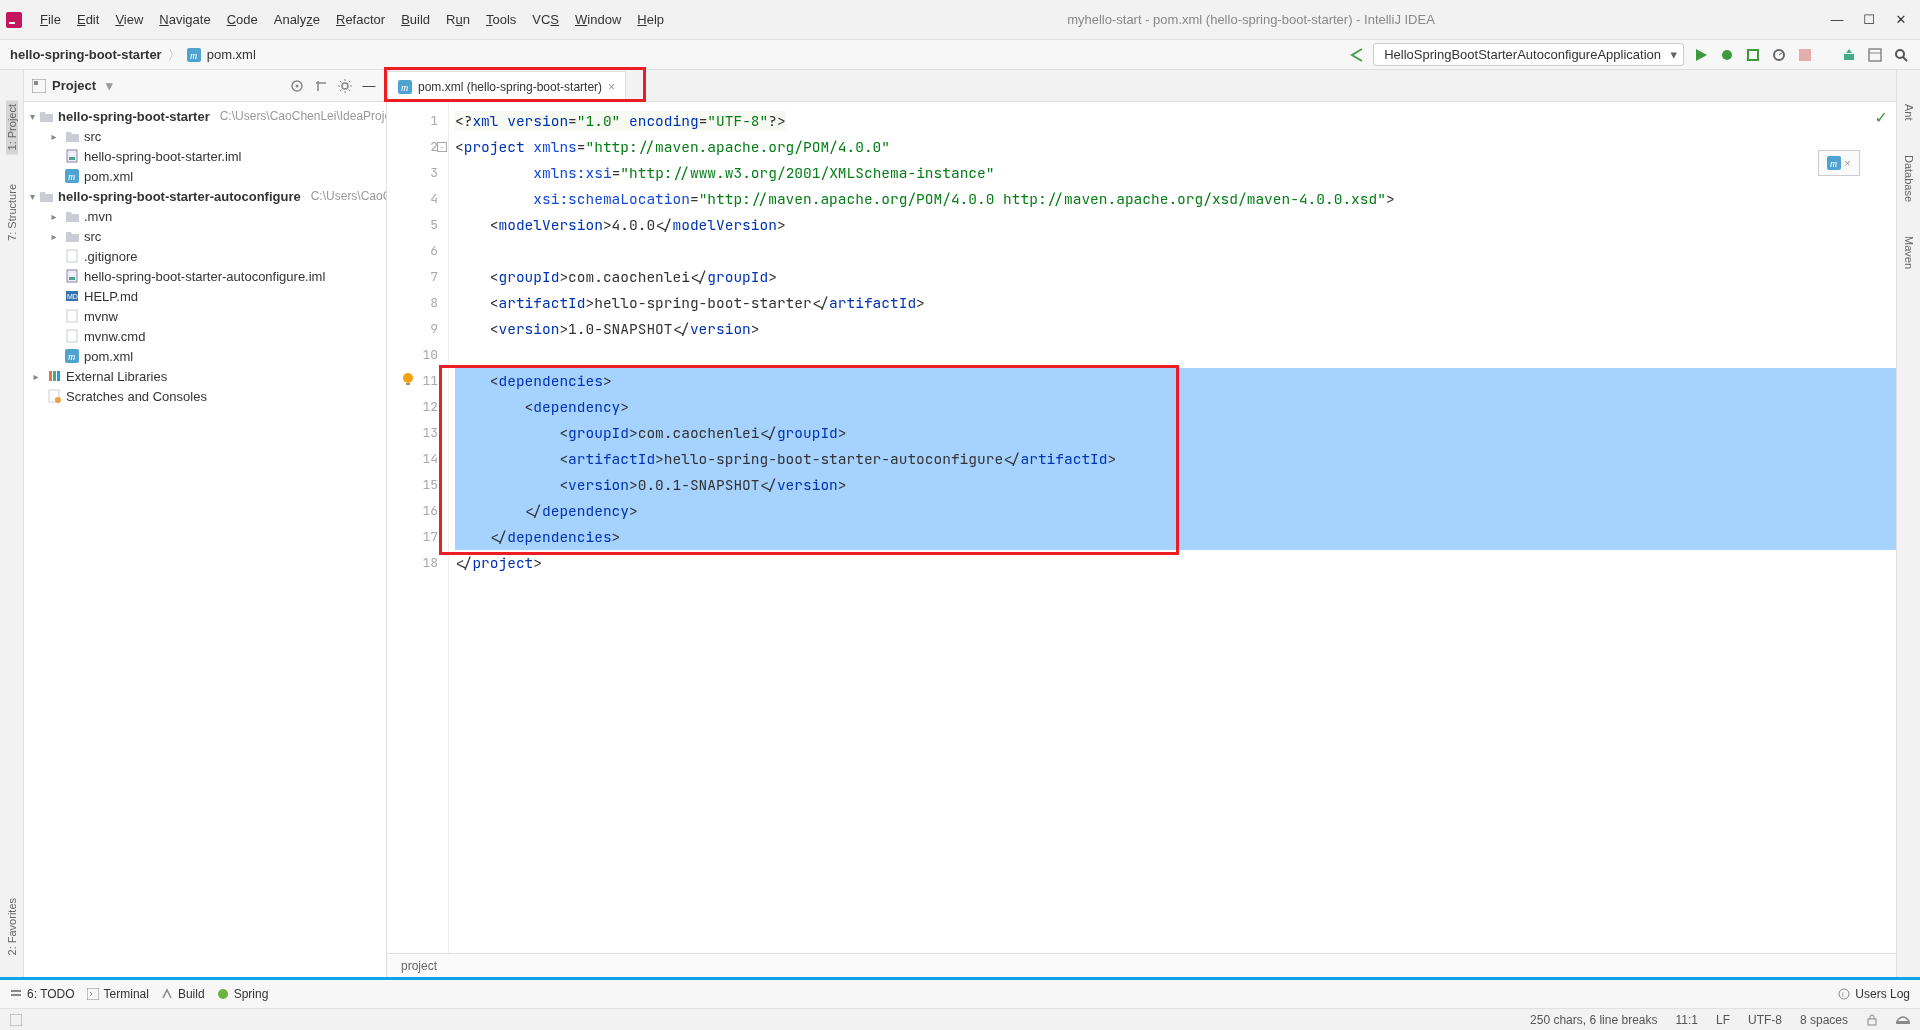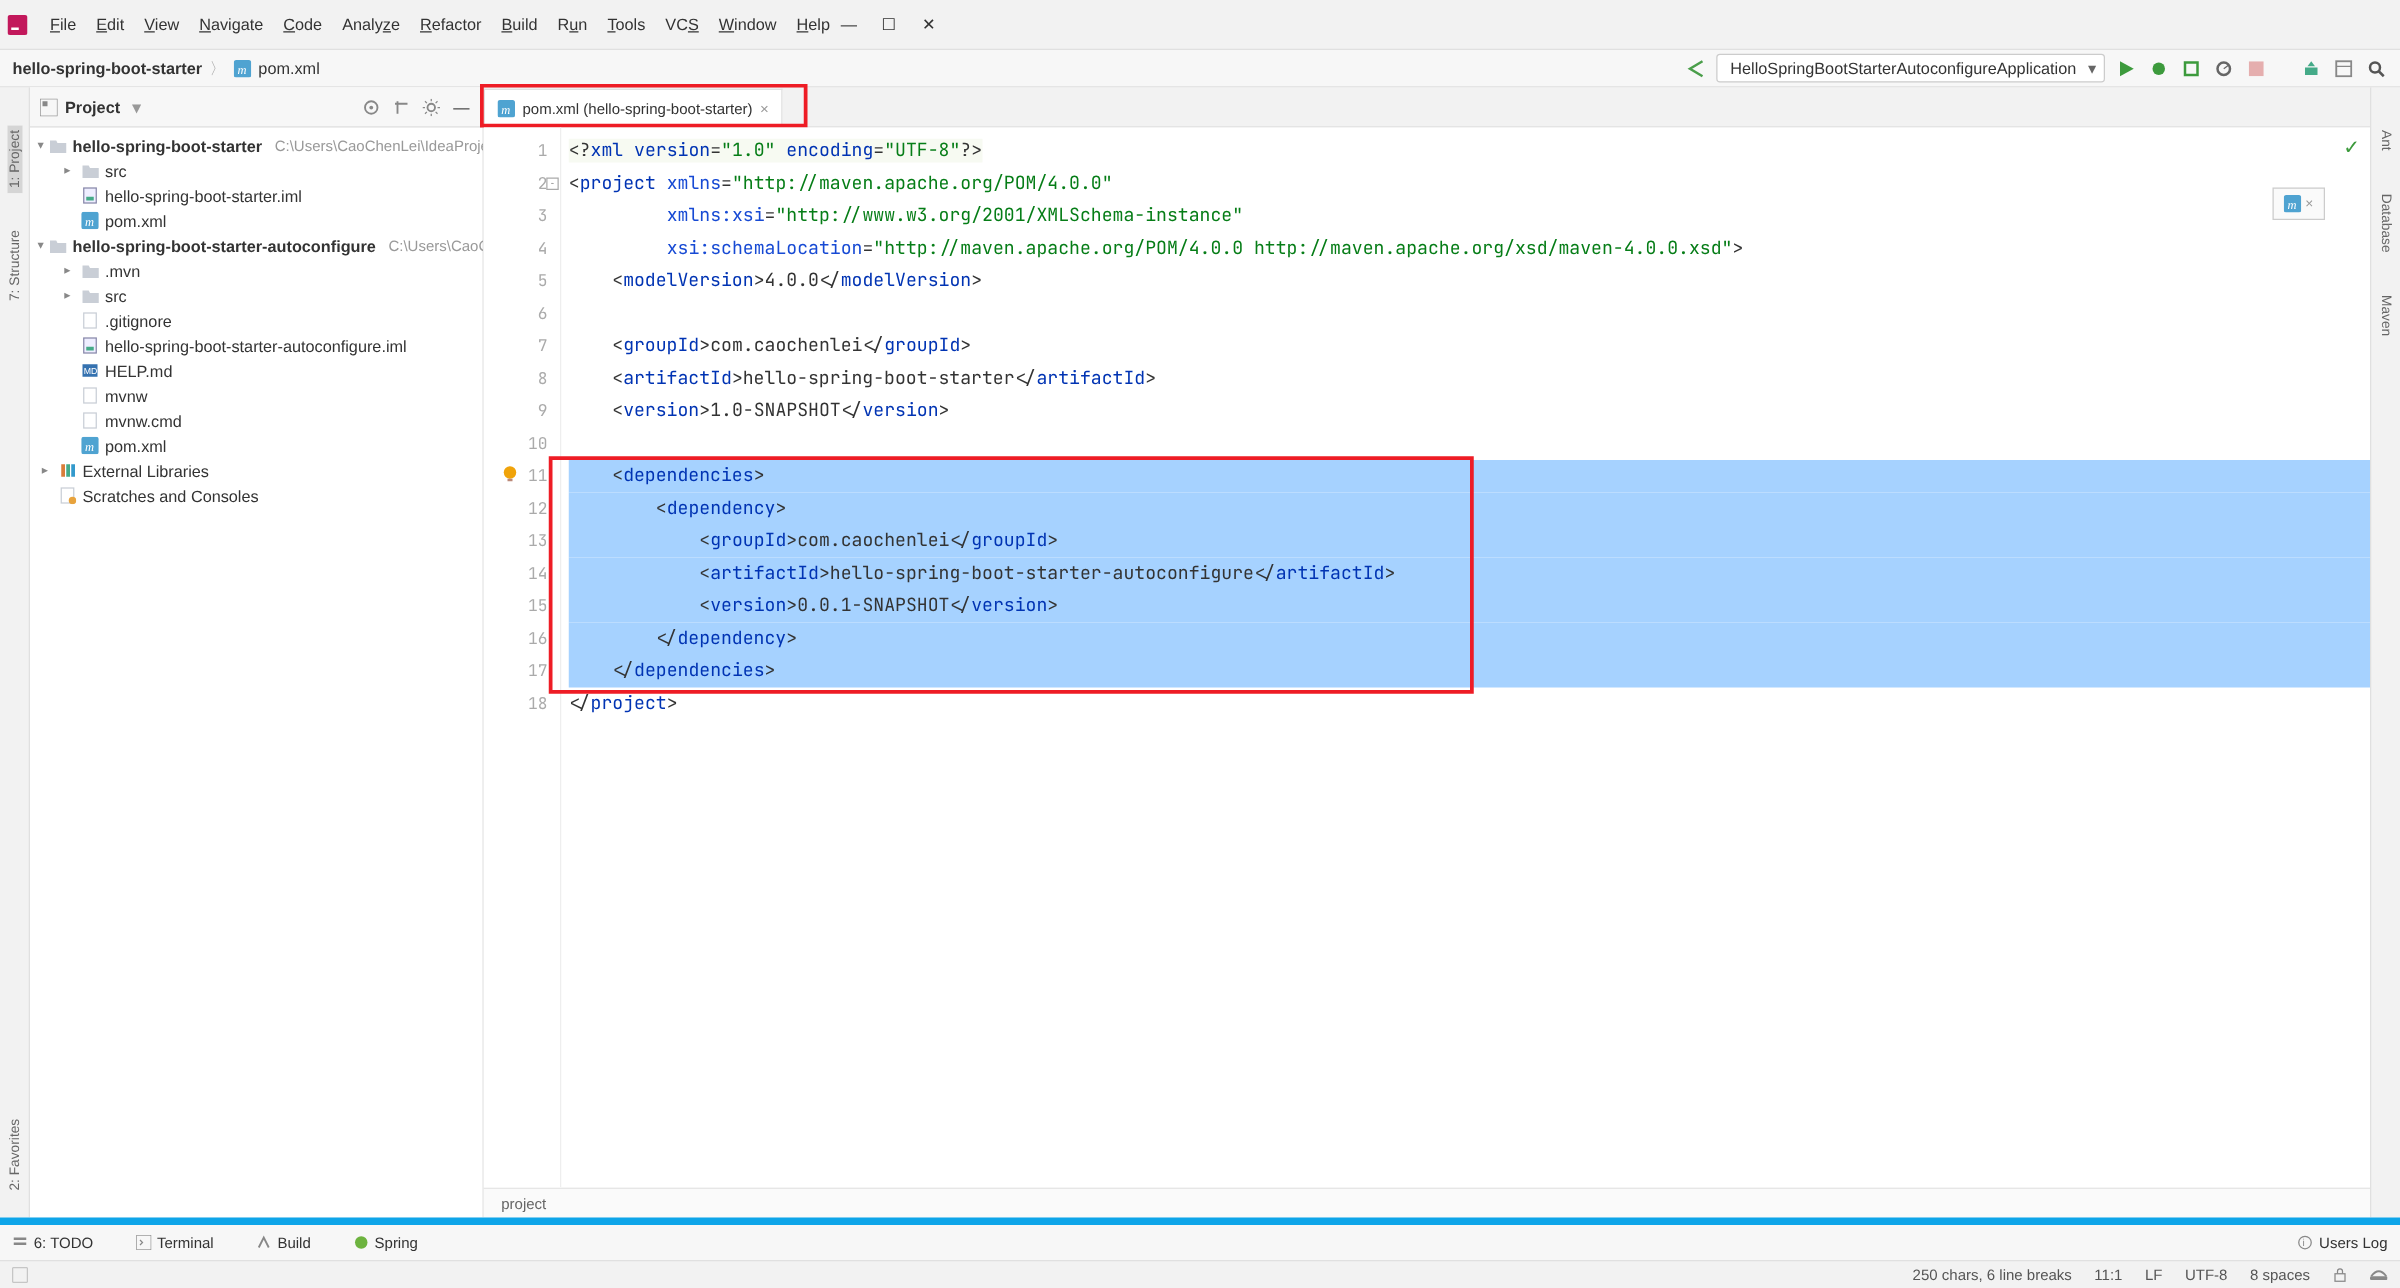--- a/index.html
+++ b/index.html
@@ -129,22 +129,22 @@
 .mini-popup {
   position:absolute; top:48px; right:36px; width:42px;height:26px;
   border:1px solid #ccc; background:#fafafa; display:flex;align-items:center;justify-content:center;gap:3px;
 }
 .editor-breadcrumb {
   height:24px; border-top:1px solid #e0e0e0; background:#fafafa;
   padding:0 14px; display:flex; align-items:center; color:#666; font-size:12px;
 }
 
 .bottom-bar {
-  height:26px; background:#f7f7f7; border-top:6px solid #0ea5e9;
-  display:flex; align-items:center; padding:14px 10px; gap:34px;
+  height:26px; background:#f7f7f7; border-top:3px solid #0ea5e9;
+  display:flex; align-items:center; padding:14px 10px; gap:12px;
 }
 .bottom-bar .tool { display:flex; align-items:center; gap:5px; cursor:pointer; font-size:12px; }
 .bottom-bar .spacer{flex:1;}
 .status-bar {
   height:22px; background:#f2f2f2; border-top:1px solid #e0e0e0;
   display:flex; align-items:center; padding:0 10px; gap:18px;
   font-size:12px; color:#555;
 }
 .status-bar .spacer{flex:1;}
 
@@ -166,20 +166,21 @@
   <span class="menu-item"><u>N</u>avigate</span>
   <span class="menu-item"><u>C</u>ode</span>
   <span class="menu-item">Analy<u>z</u>e</span>
   <span class="menu-item"><u>R</u>efactor</span>
   <span class="menu-item"><u>B</u>uild</span>
   <span class="menu-item">R<u>u</u>n</span>
   <span class="menu-item"><u>T</u>ools</span>
   <span class="menu-item">VC<u>S</u></span>
   <span class="menu-item"><u>W</u>indow</span>
   <span class="menu-item"><u>H</u>elp</span>
+  <span class="title">myhello-start - pom.xml (hello-spring-boot-starter) - IntelliJ IDEA</span>
   <div class="win-controls">
     <span>—</span>
     <span>☐</span>
     <span>✕</span>
   </div>
 </div>
 
 <div class="navbar">
   <div class="bc">
     <span class="bc-item">hello-spring-boot-starter</span>

